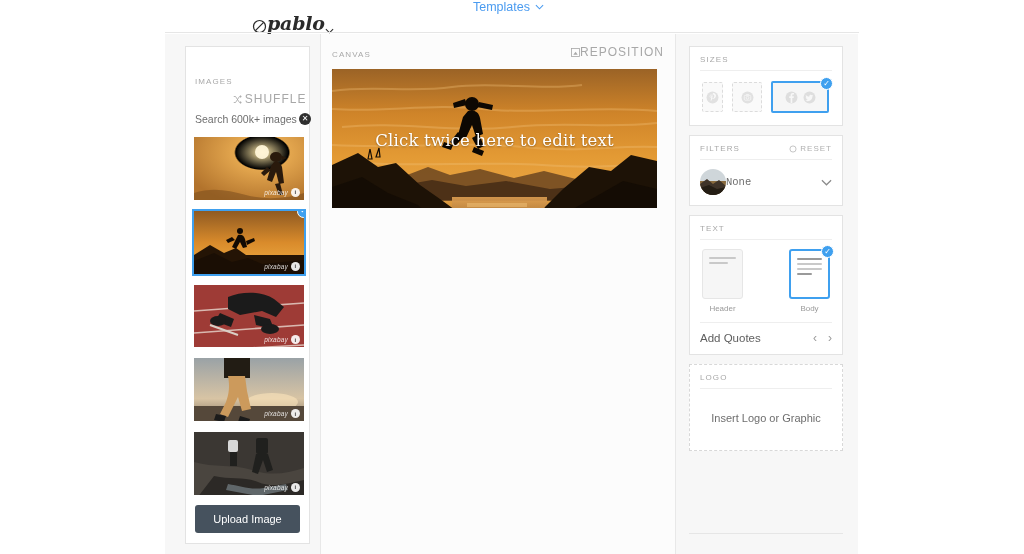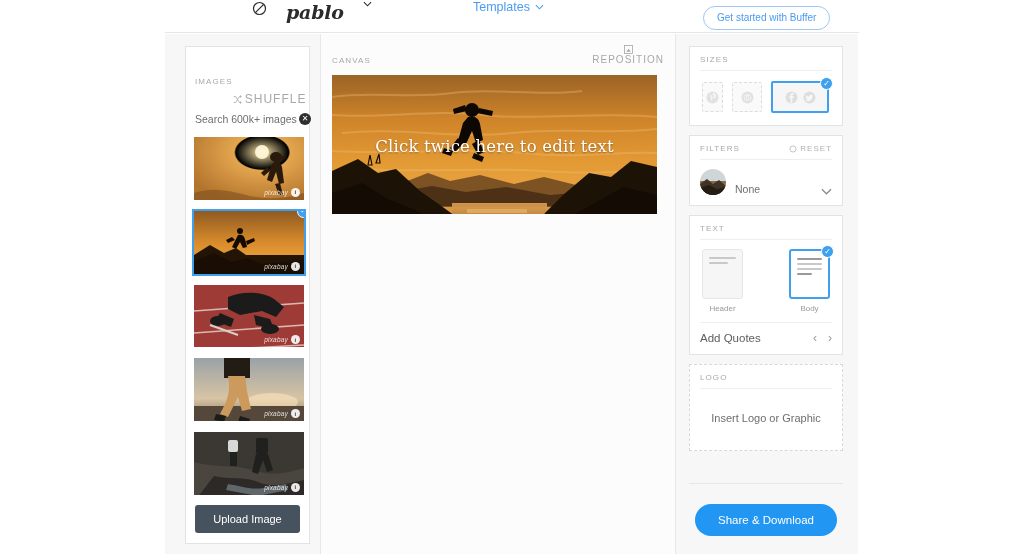--- a/index.html
+++ b/index.html
@@ -11,22 +11,22 @@
   }
 
   
   .header {
     height: 33px;
     display: flex; align-items: center;
     position: relative;
     background: #fff;
   }
   .logo {
-    position: absolute; left: 252px; top: 1px;
-    display: flex; align-items: flex-start; gap: 19px;
+    position: absolute; left: 252px; top: 12px;
+    display: flex; align-items: flex-end; gap: 0;
     cursor: pointer;
   }
   .logo-mark { width: 15px; height: 15px; display:block; }
   .logo-text {
     font-family: "DejaVu Serif", serif;
     font-style: italic; font-weight: 700;
     font-size: 19px; color: #2b2b2b; letter-spacing: -0.2px;
   }
   .chev { display:block; }
   .templates {
@@ -136,22 +136,22 @@
     width: 356px; background: #fcfcfc;
     border-left: 1px solid #e8e8e8; border-right: 1px solid #e8e8e8;
     padding: 11px 11px 0 11px;
   }
   .canvas-head {
     display: flex; align-items: flex-end; justify-content: space-between;
     padding-bottom: 10px;
   }
   .reposition {
     display: flex; align-items: center; gap: 0;
-    font-size: 10px; letter-spacing: 1px; color: #a8a8a8;
-    cursor: pointer; text-transform: uppercase; flex-direction: column;
+    font-size: 12px; letter-spacing: 1px; color: #a8a8a8;
+    cursor: pointer; text-transform: uppercase;
   }
   .canvas-img {
     width: 325px; height: 139px; position: relative; overflow: hidden;
     cursor: pointer;
   }
   .canvas-text {
     position: absolute; left: 0; right: 0; top: 62px;
     text-align: center; color: #fff;
     font-family: "DejaVu Serif", serif;
     font-size: 16.5px; letter-spacing: .2px;
@@ -184,21 +184,21 @@
     display: flex; align-items: center; justify-content: center;
     cursor: pointer; border-radius: 2px; position: relative;
   }
   .size-pin { width: 21px; height: 30px; }
   .size-sq  { width: 30px; height: 30px; }
   .size-wide{
     width: 58px; height: 32px; border: 2px solid #3fa0ef;
     border-style: solid; background: #f6f6f6; gap: 5px;
   }
   .gicon { width: 13px; height: 13px; display:block; opacity:.38; }
-  .filter-row { display: flex; align-items: flex-end; gap: 9px; cursor: pointer; }
+  .filter-row { display: flex; align-items: center; gap: 0; cursor: pointer; font-family: Liberation Mono, monospace; }
   .filter-swatch {
     width: 26px; height: 26px; border-radius: 50%; overflow: hidden;
     position: relative; flex: none;
   }
   .filter-name { flex: 1; font-size: 10.5px; color: #6e6e6e; }
   .text-row {
     display: flex; align-items: flex-start; justify-content: space-between;
     padding: 0 2px;
   }
   .text-opt { width: 41px; cursor: pointer; }
@@ -252,21 +252,20 @@
     </svg>
   </div>
 
   <div class="templates">
     <span>Templates</span>
     <svg width="9" height="6" viewBox="0 0 10 6">
       <path d="M1 1l4 4 4-4" fill="none" stroke="#4a9bf0" stroke-width="1.2"></path>
     </svg>
   </div>
 
-  <button class="buffer-btn">Get started with Buffer</button>
 
   <div class="header-rule"></div>
 </div>
 
 <div class="app">
 
   <div class="images-col">
     <div class="panel images-panel">
 
       <div class="panel-head">
@@ -591,16 +590,15 @@
 
     <div class="card logo-card">
       <div class="card-head">
         <span class="panel-title">LOGO</span>
       </div>
       <div class="logo-drop">Insert Logo or Graphic</div>
     </div>
 
     <div class="spacer"></div>
     <div class="share-sep"></div>
-    <button class="share-btn">Share &amp; Download</button>
   </div>
 
 </div>
 
 </body></html>

